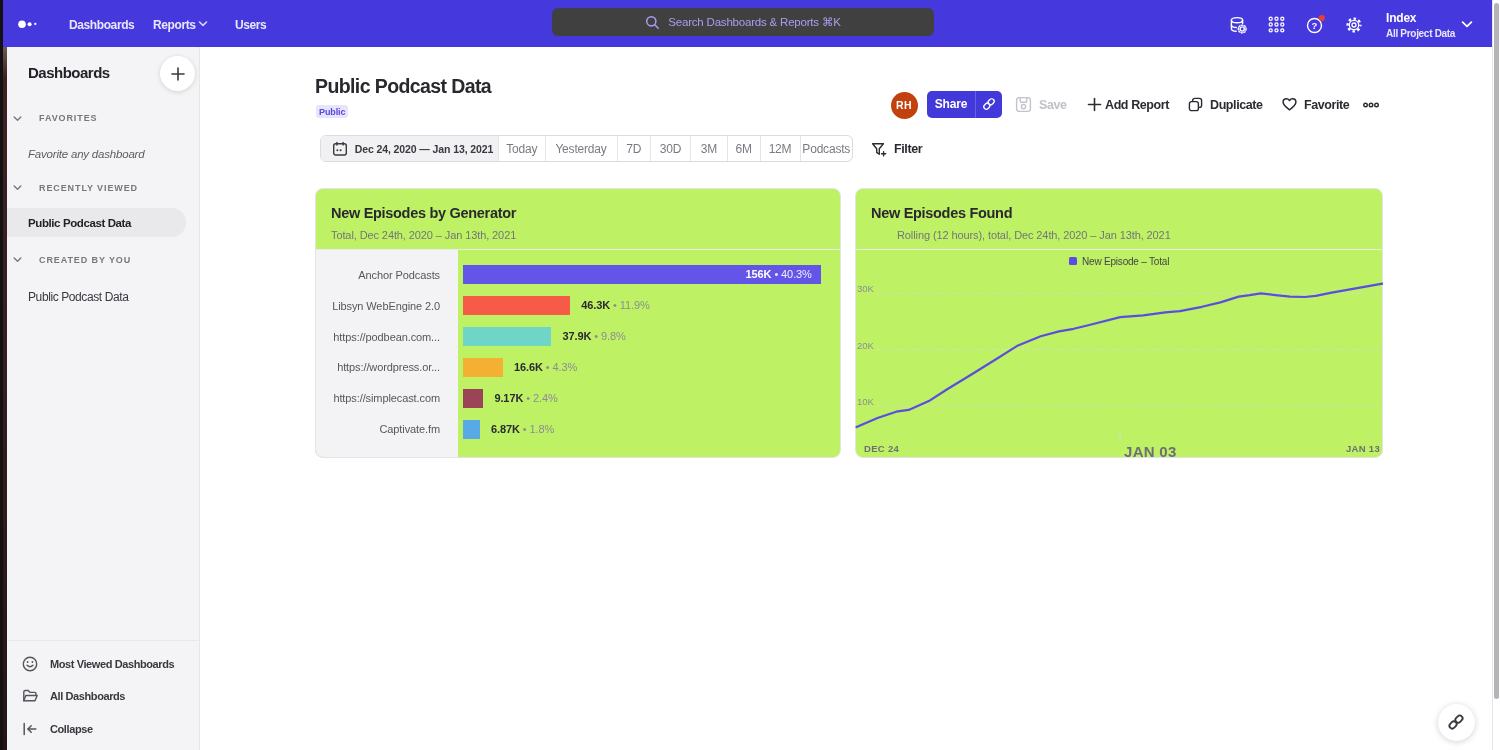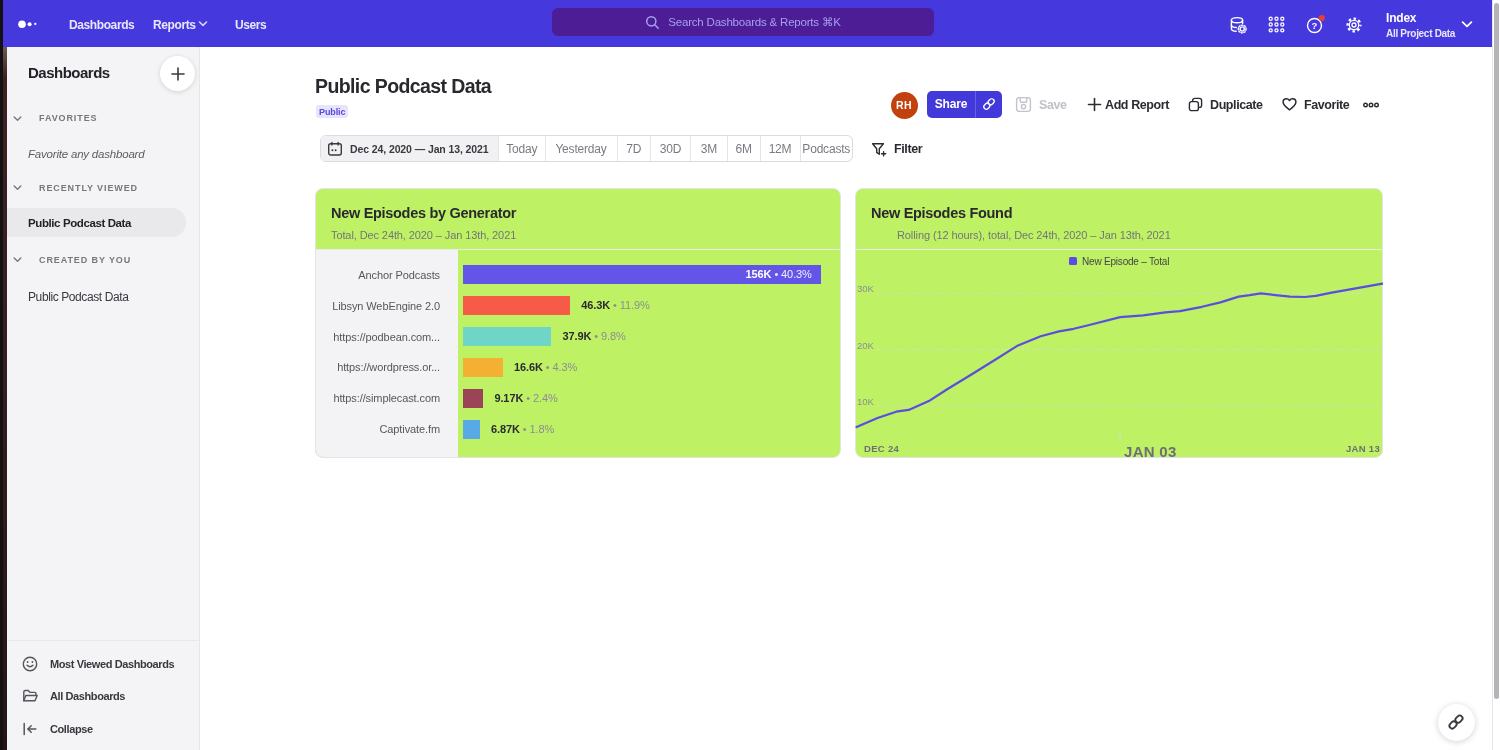--- a/index.html
+++ b/index.html
@@ -10,21 +10,21 @@
   
   #leftstrip { position:absolute; left:0; top:0; width:2.5px; height:750px; background:#151013; z-index:61; }
   #leftstrip2 { position:absolute; left:2.5px; top:47px; width:4px; height:703px;
     background:linear-gradient(to bottom,#6b5a50 0,#3a2422 30px,#33201f 300px,#2c1b1a 500px,#231514 750px); z-index:60; }
 
   
   #nav { position:absolute; left:2px; top:0; width:1490px; height:47px; background:#4539dd; z-index:50; }
   .navlink { position:absolute; top:1.5px; height:47px; line-height:47px; color:#e9e7fb;
     font-size:12px; font-weight:600; letter-spacing:-0.4px; }
   #search { position:absolute; left:550px; top:8px; width:382px; height:28px;
-    background:#4c1d95; border-radius:6px; color:#a79fee; font-size:11.5px; letter-spacing:-0.2px;
+    background:#404040; border-radius:6px; color:#a79fee; font-size:11.5px; letter-spacing:-0.2px;
     display:flex; align-items:center; justify-content:center; gap:8px; font-weight:500;}
   .topico { position:absolute; top:16px; }
 
   
   #sidebar { position:absolute; left:6px; top:47px; width:194px; height:703px;
     background:#f4f3f5; border-right:1px solid #e6e5e8; z-index:10; }
   .sechead { position:absolute; font-size:9px; font-weight:700; letter-spacing:0.9px;
     color:#77767d; }
   .chev { position:absolute; }
 
@@ -213,21 +213,21 @@
   <div class="btxt" style="left:1304px;top:97.5px;">Favorite</div>
   <svg class="abs" style="left:1363px;top:101.5px" width="16" height="6" viewBox="0 0 16 6">
     <g stroke="#2c2b32" stroke-width="1.4" fill="none">
       <circle cx="2.5" cy="3" r="1.8"></circle>
         <circle cx="8" cy="3" r="1.8"></circle>
         <circle cx="13.5" cy="3" r="1.8"></circle>
     </g>
   </svg>
 
   <div id="datebar">
-    <div style="width:177px;background:#f1f0f2;border-radius:5px 0 0 5px;display:flex;align-items:center;">
+    <div style="width:177px;background:#f1f0f2;border-radius:5px 0 0 5px;display:flex;align-items:center;justify-content:center;">
       <svg style="margin-left:6px" width="16" height="16" viewBox="0 0 16 16">
         <g stroke="#3a3941" stroke-width="1.4" fill="none" stroke-linecap="round">
           <rect x="1.7" y="2.8" width="12.6" height="11.2" rx="2"></rect>
           <path d="M4.9 1.4 v2.6 M11.1 1.4 v2.6"></path>
         </g>
         <circle cx="5.4" cy="9.2" r="1" fill="#3a3941"></circle>
         <circle cx="8.6" cy="9.2" r="1" fill="#3a3941"></circle>
       </svg>
       <span style="margin-left:7px;font-size:10.5px;font-weight:700;color:#3a3941;letter-spacing:-0.1px;white-space:nowrap;">Dec 24, 2020 — Jan 13, 2021</span>
     </div>

